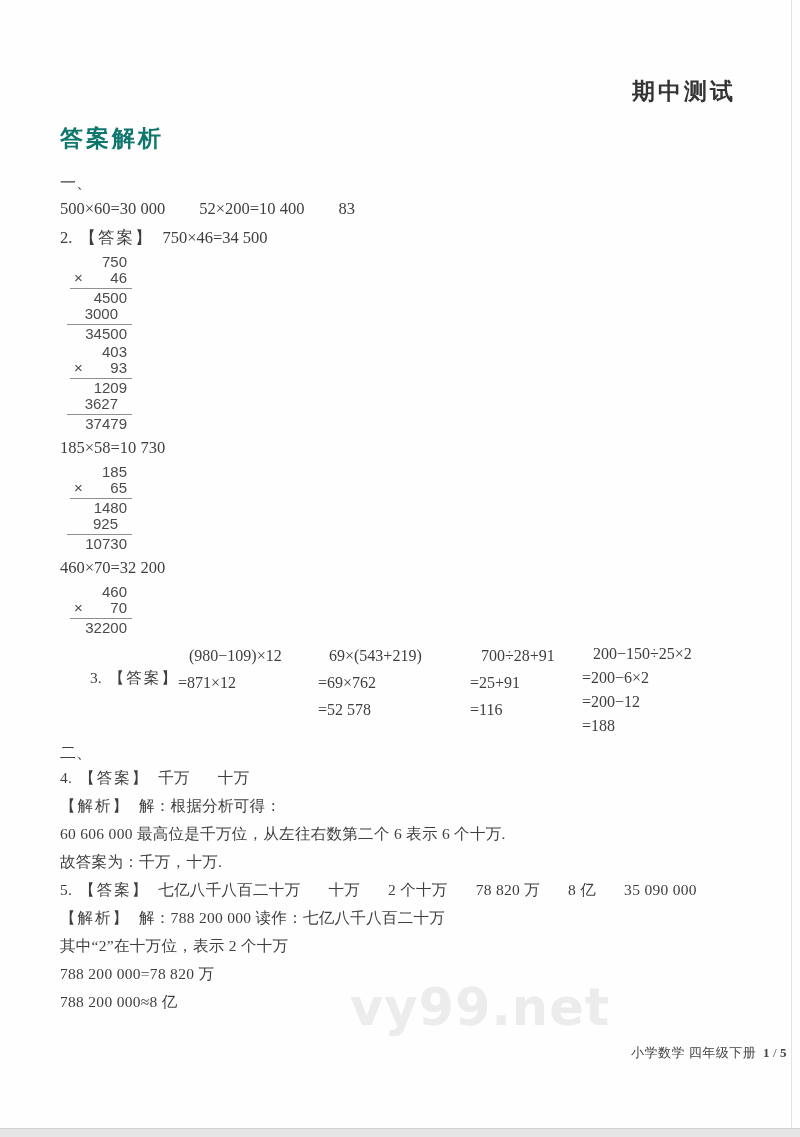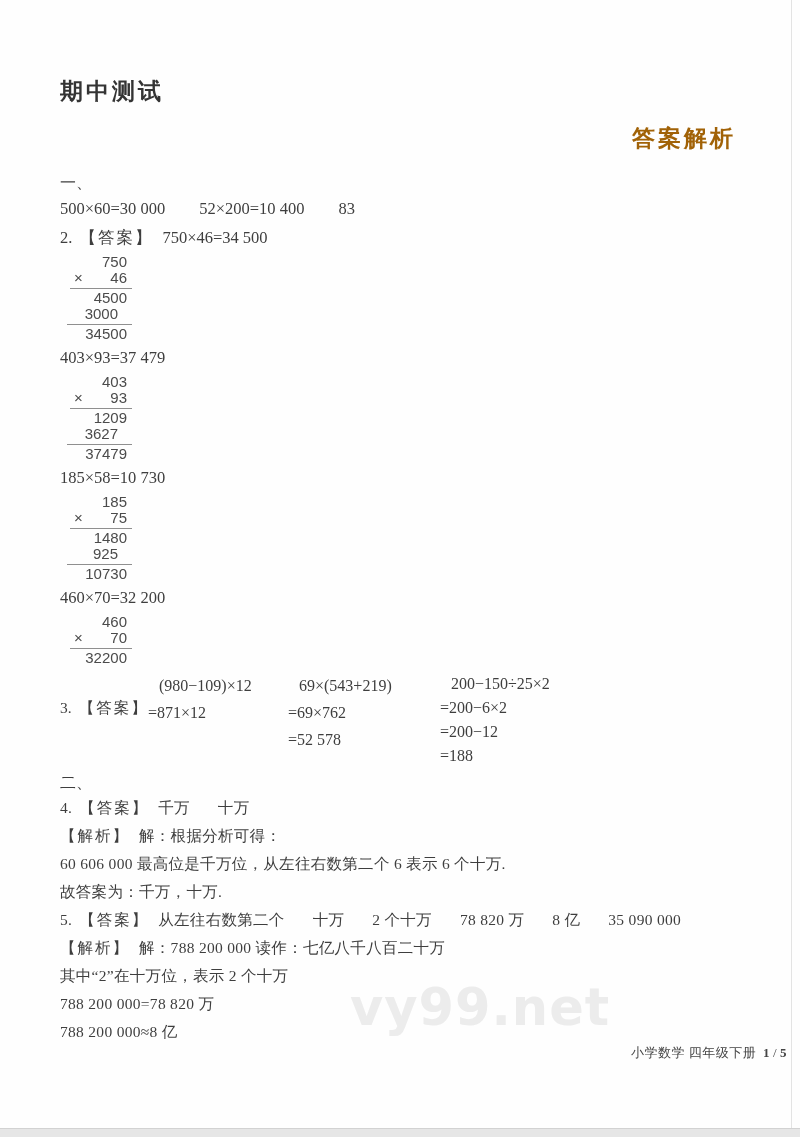--- a/index.html
+++ b/index.html
@@ -13,22 +13,22 @@
   .page-edge-bottom { position:absolute; left:0; bottom:0; width:800px; height:9px; background:#e6e6e6; border-top:1px solid #d2d2d2; }
 
   .watermark {
     position:absolute; left:350px; top:978px; z-index:0;
     font-family:"DejaVu Sans",sans-serif; font-weight:bold;
     font-size:51px; letter-spacing:1px; color:#ececec; user-select:none;
   }
 
   .content { position:relative; z-index:1; padding:0 64px 0 60px; }
 
-  h1.title { margin:76px 0 0 0; text-align:left; font-size:23px; letter-spacing:3px; font-weight:bold; color:#343434; }
-  h2.subtitle { margin:16px 0 0 0; text-align:right; font-size:23px; letter-spacing:3px; font-weight:bold; color:#a16207; }
+  h1.title { margin:76px 0 0 0; text-align:right; font-size:23px; letter-spacing:3px; font-weight:bold; color:#343434; }
+  h2.subtitle { margin:16px 0 0 0; text-align:left; font-size:23px; letter-spacing:3px; font-weight:bold; color:#0f766e; }
 
   .sec-heading { margin:18px 0 0 0; font-size:16px; line-height:22px; }
 
   p.line { margin:0; font-size:15.5px; line-height:28px; letter-spacing:0.3px; }
   p.eqline { margin:0; font-size:16.5px; line-height:28px; }
   p.first-ans { margin-top:8px; line-height:30px; }
   p.second-ans { line-height:30px; }
 
   .qnum { margin-right:7px; }
   .qtag { margin-right:9px; letter-spacing:2px; }
@@ -46,21 +46,21 @@
     font-family:Liberation Sans, sans-serif; font-size:15px; color:#4b4b4b;
   }
   .vrow { text-align:right; padding-right:5px; line-height:16px; }
   .vrow.op { display:flex; justify-content:space-between; padding-left:4px; }
   .vrow.shift1 { padding-right:14px; }
   .vsep { border-top:1.5px solid #8f8f8f; margin:2px 0 1px 0; }
   .vsep.wide { margin-left:-3px; }
 
   
   .q3 { display:flex; margin-top:6px; font-size:16px; }
-  .q3 .qhead { width:88px; padding-top:26px; font-size:15.5px; white-space:nowrap; }
+  .q3 .qhead { width:88px; padding-top:26px; font-size:15.5px; white-space:nowrap;margin-left:30px; }
   .workcol { line-height:27px; }
   .workcol .expr0 { padding-left:11px; }
   .workcol.c1 { width:140px; }
   .workcol.c2 { width:152px; }
   .workcol.c3 { width:112px; }
   .workcol.c4 { line-height:24px; padding-top:0px;font-family:Liberation Serif, serif; }
 
   .footer {
     position:absolute; left:0; top:1044px; width:790px; z-index:1;
     text-align:right; font-size:13px; color:#454545; letter-spacing:0.5px;
@@ -95,23 +95,20 @@
         <span>×</span>
         <span>46</span>
       </div>
       <div class="vsep"></div>
       <div class="vrow">4500</div>
       <div class="vrow shift1">3000</div>
       <div class="vsep wide"></div>
       <div class="vrow">34500</div>
     </div>
 
-    <p class="eqline">
-      <span class="eq">403×93=37 479</span>
-    </p>
 
     <div class="vmult">
       <div class="vrow">403</div>
       <div class="vrow op">
         <span>×</span>
         <span>93</span>
       </div>
       <div class="vsep"></div>
       <div class="vrow">1209</div>
       <div class="vrow shift1">3627</div>
@@ -120,21 +117,21 @@
     </div>
 
     <p class="eqline">
       <span class="eq">185×58=10 730</span>
     </p>
 
     <div class="vmult">
       <div class="vrow">185</div>
       <div class="vrow op">
         <span>×</span>
-        <span>75</span>
+        <span>65</span>
       </div>
       <div class="vsep"></div>
       <div class="vrow">1480</div>
       <div class="vrow shift1">925</div>
       <div class="vsep wide"></div>
       <div class="vrow">10730</div>
     </div>
 
     <p class="eqline">
       <span class="eq">460×70=32 200</span>
@@ -155,20 +152,25 @@
         <span class="qnum">3.</span><span class="qtag">【答案】</span>
       </div>
       <div class="workcol c1">
         <div class="expr0">(980−109)×12</div>
         <div>=871×12</div>
       </div>
       <div class="workcol c2">
         <div class="expr0">69×(543+219)</div>
         <div>=69×762</div>
         <div>=52 578</div>
+      </div>
+      <div class="workcol c3">
+        <div class="expr0">700÷28+91</div>
+        <div>=25+91</div>
+        <div>=116</div>
       </div>
       <div class="workcol c4">
         <div class="expr0">200−150÷25×2</div>
         <div>=200−6×2</div>
         <div>=200−12</div>
         <div>=188</div>
       </div>
     </div>
 
     <p class="sec-heading" style="margin-top:4px;">二、</p>
@@ -180,21 +182,21 @@
       <span class="qtag">【解析】</span><span>解：根据分析可得：</span>
     </p>
     <p class="line">
       <span>60 606 000 最高位是千万位，从左往右数第二个 6 表示 6 个十万.</span>
     </p>
     <p class="line">
       <span>故答案为：千万，十万.</span>
     </p>
 
     <p class="line gap-sm">
-      <span class="qnum">5.</span><span class="qtag">【答案】</span><span class="ans">从左往右数第二个</span><span class="ans">十万</span><span class="ans">2 个十万</span><span class="ans">78 820 万</span><span class="ans">8 亿</span><span class="ans">35 090 000</span>
+      <span class="qnum">5.</span><span class="qtag">【答案】</span><span class="ans">七亿八千八百二十万</span><span class="ans">十万</span><span class="ans">2 个十万</span><span class="ans">78 820 万</span><span class="ans">8 亿</span><span class="ans">35 090 000</span>
     </p>
     <p class="line">
       <span class="qtag">【解析】</span><span>解：788 200 000 读作：七亿八千八百二十万</span>
     </p>
     <p class="line">
       <span>其中“2”在十万位，表示 2 个十万</span>
     </p>
     <p class="line">
       <span>788 200 000=78 820 万</span>
     </p>

